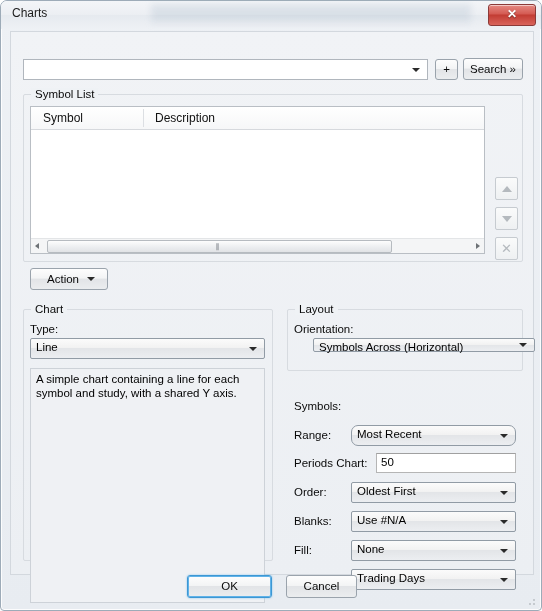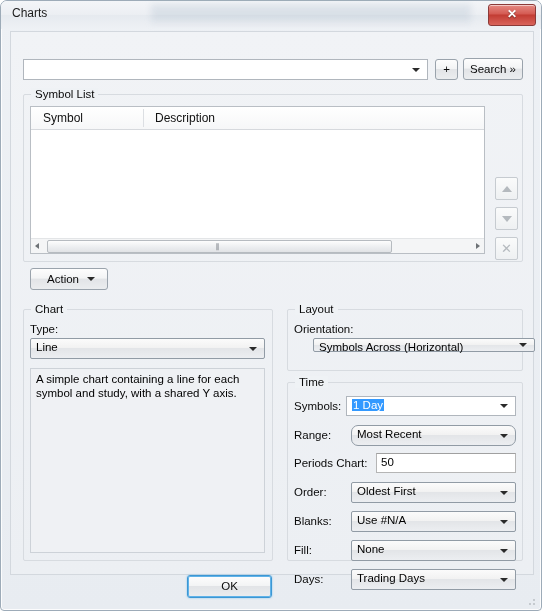--- a/index.html
+++ b/index.html
@@ -241,40 +241,33 @@
     </div>
 
     <div class="group" style="left:12px;top:277px;width:250px;height:252px;">
       <div class="cap">Chart</div>
     </div>
     <div class="lbl" style="left:19px;top:291px;">Type:</div>
     <div class="combo" style="left:19px;top:306px;width:235px;height:21px;">
       <div class="val">Line</div>
       <div class="arrow-dn"></div>
     </div>
-    <div class="descbox" style="left:19px;top:336px;width:235px;height:185px;">A simple chart containing a line for each symbol and study, with a shared Y axis.</div>
+    <div class="descbox" style="left:19px;top:336px;width:235px;height:235px;">A simple chart containing a line for each symbol and study, with a shared Y axis.</div>
 
     <div class="group" style="left:276px;top:277px;width:236px;height:62px;">
       <div class="cap">Layout</div>
     </div>
     <div class="lbl" style="left:283px;top:291px;">Orientation:</div>
     <div class="combo" style="left:283px;top:306px;width:222px;height:14px;margin-left:19px;">
       <div class="val">Symbols Across (Horizontal)</div>
       <div class="arrow-dn"></div>
     </div>
 
-    <div class="group" style="left:276px;top:350px;width:236px;height:179px;">
-      <div class="cap">Time</div>
-    </div>
 
     <div class="lbl" style="left:283px;top:368px;">Symbols:</div>
-    <div class="combo-editable" style="left:335px;top:364px;width:170px;height:20px;">
-      <div class="val"><span class="sel">1 Day</span></div>
-      <div class="arrow-dn"></div>
-    </div>
 
     <div class="lbl" style="left:283px;top:397px;">Range:</div>
     <div class="combo" style="left:340px;top:393px;width:165px;height:21px;border-radius:7px;">
       <div class="val">Most Recent</div>
       <div class="arrow-dn"></div>
     </div>
 
     <div class="lbl" style="left:283px;top:425px;">Periods Chart:</div>
     <div class="textbox" style="left:365px;top:421px;width:140px;height:20px;">
       <div class="val">50</div>
@@ -301,20 +294,23 @@
     <div class="lbl" style="left:283px;top:541px;">Days:</div>
     <div class="combo" style="left:340px;top:537px;width:165px;height:21px;">
       <div class="val">Trading Days</div>
       <div class="arrow-dn"></div>
     </div>
 
   </div>
 
   <div class="btn focus" style="left:186px;top:574px;width:85px;height:23px;">
     <div class="t" style="top:4px;">OK</div>
+  </div>
+  <div class="btn" style="left:285px;top:574px;width:71px;height:23px;">
+    <div class="t" style="top:4px;">Cancel</div>
   </div>
 
   <div class="grip">
     <i style="left:8px;top:8px;"></i>
       <i style="left:4px;top:8px;"></i>
       <i style="left:8px;top:4px;"></i>
   </div>
 
 </div>
 

